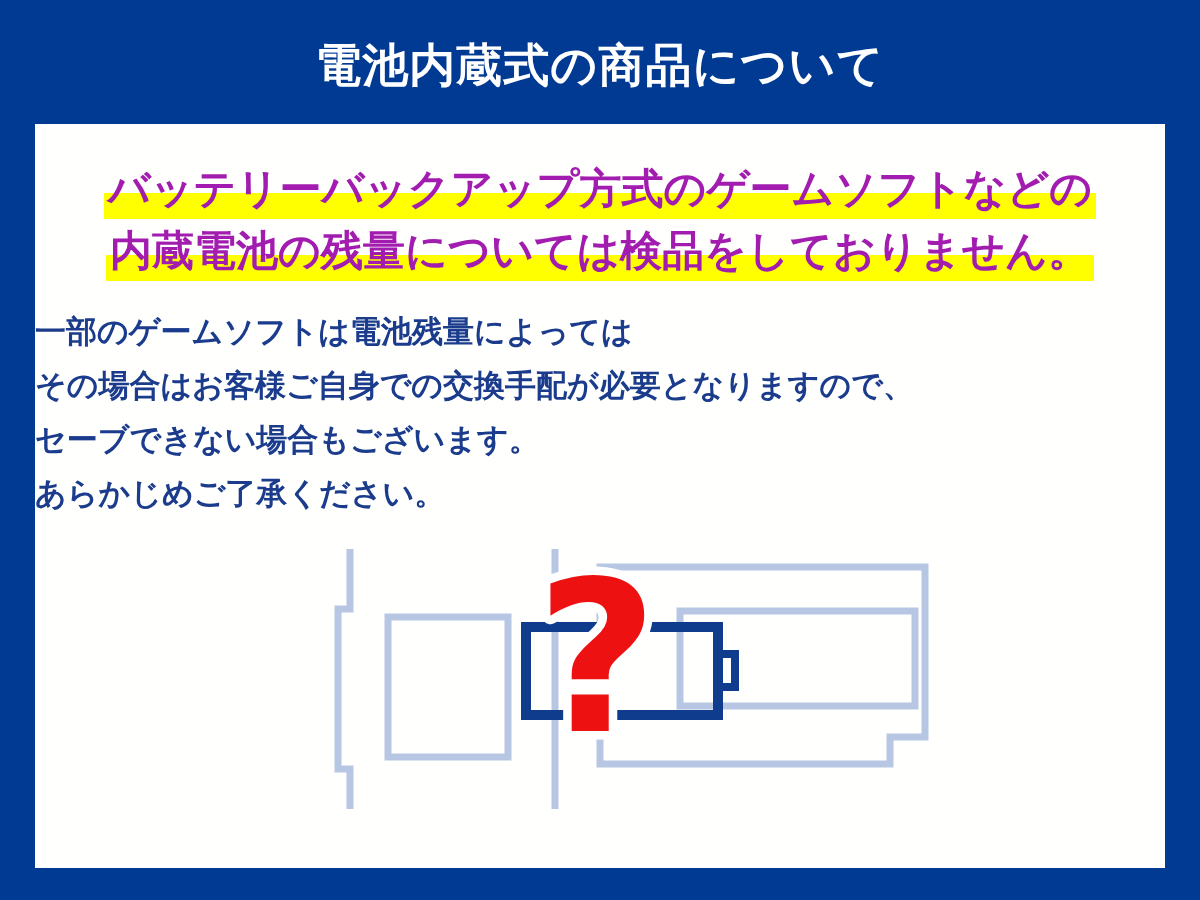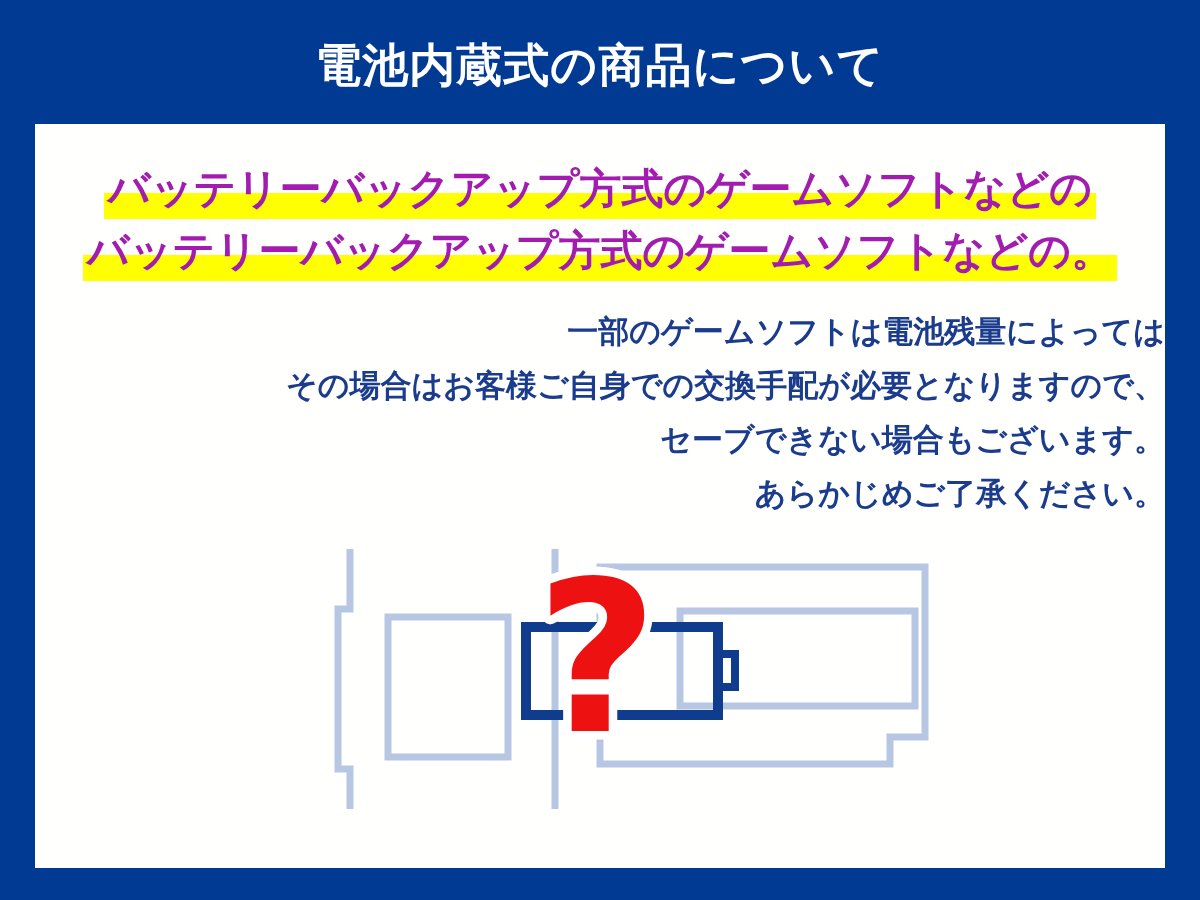--- a/index.html
+++ b/index.html
@@ -87,21 +87,21 @@
     position: relative;
     z-index: 1;
   }
 
   
   .body-text {
     position: absolute;
     left: 0;
     top: 192px;
     width: 1130px;
-    text-align: right;
+    text-align: left;
     color: #1b3c8c;
   }
   .body-line {
     font-size: 31px;
     font-weight: 600;
     line-height: 1.0;
     white-space: nowrap;
   }
   .body-line + .body-line { margin-top: 23px; }
 
@@ -124,21 +124,21 @@
     <div class="header-title">電池内蔵式の商品について</div>
   </div>
 
   <div class="panel">
 
     <div class="headline">
       <div class="hl-line">
         <span>バッテリーバックアップ方式のゲームソフトなどの</span>
       </div>
       <div class="hl-line">
-        <span>バッテリーバックアップ方式のゲームソフトなどの。</span>
+        <span>内蔵電池の残量については検品をしておりません。</span>
       </div>
     </div>
 
     <div class="body-text">
       <div class="body-line">一部のゲームソフトは電池残量によっては</div>
       <div class="body-line">その場合はお客様ご自身での交換手配が必要となりますので、</div>
       <div class="body-line">セーブできない場合もございます。</div>
       <div class="body-line">あらかじめご了承ください。</div>
     </div>
 

